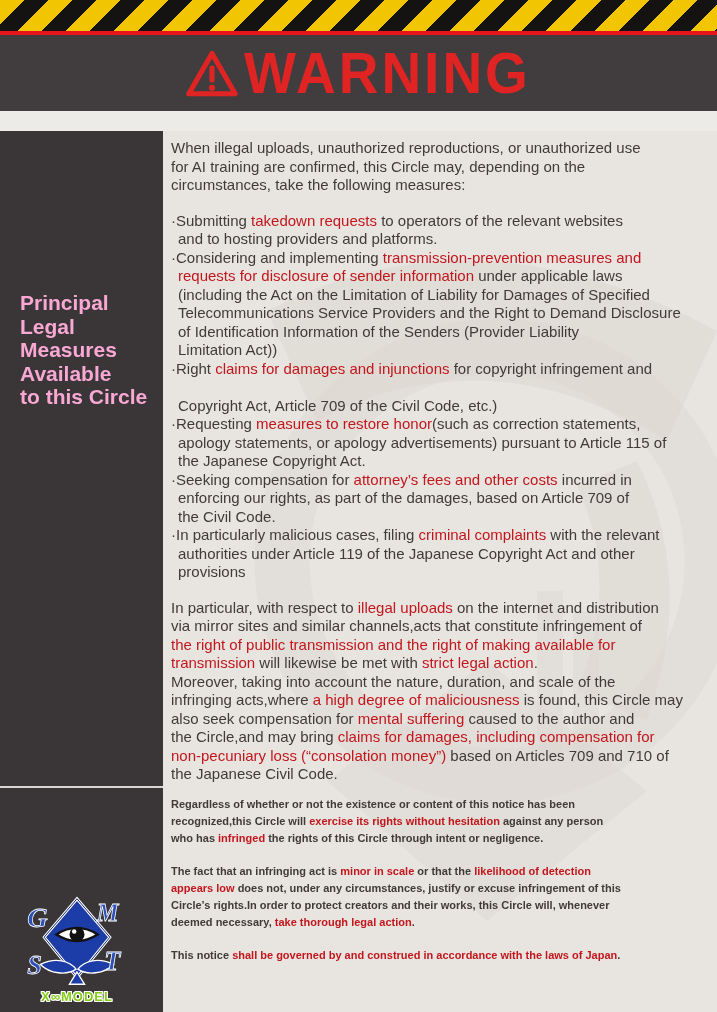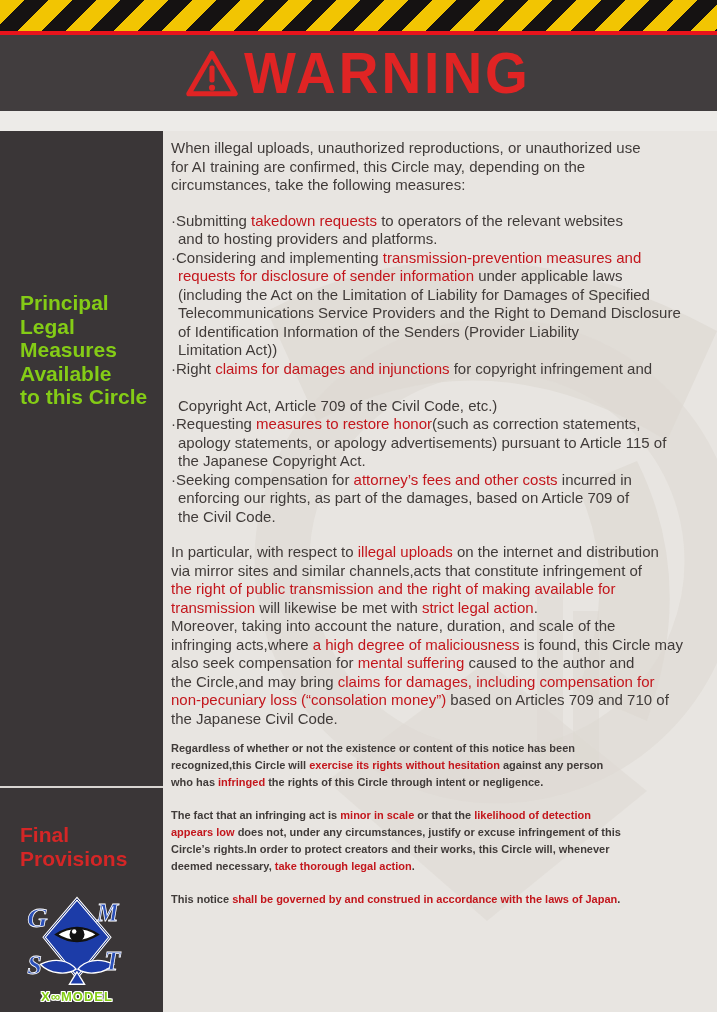--- a/index.html
+++ b/index.html
@@ -25,21 +25,21 @@
   .warn-tri{width:52px;height:48px;margin-top:2px;}
   .lightstrip{height:20px;width:100%;background:#edebe8;}
   
   .main{position:relative;display:flex;height:881px;}
   .sidebar{
     position:relative;width:163px;flex:0 0 163px;background:#3a3637;color:#fff;
   }
   .side-label{
     position:absolute;left:20px;font-weight:700;font-size:21px;line-height:1.12;
   }
-  .side-label.one{top:160px;color:#84cc16;}
+  .side-label.one{top:160px;color:#f9a8d4;}
   .side-label.two{top:692px;color:#d42626;}
   .side-divider{position:absolute;left:0;top:655px;width:100%;height:2px;background:#d8d5d2;}
   .logo-wrap{position:absolute;left:18px;bottom:8px;width:118px;text-align:center;}
   .logo-caption{
     margin-top:-2px;font-size:13px;font-weight:700;letter-spacing:1px;color:#84cc16;
     text-shadow:-1px 0 #fff,1px 0 #fff,0 -1px #fff,0 1px #fff,-1px -1px #fff,1px 1px #fff,-1px 1px #fff,1px -1px #fff;
   }
   .content{
     position:relative;flex:1;background:#e8e5e1;color:#403b39;
     padding:8px 6px 0 8px;font-size:15px;line-height:18.5px;z-index:0;
@@ -69,21 +69,20 @@
     <div class="warn-title">WARNING</div>
   </div>
 
   <div class="lightstrip"></div>
 
   <div class="main">
 
     <div class="sidebar">
       <div class="side-label one">Principal<br>Legal<br>Measures<br>Available<br>to this Circle</div>
       <div class="side-divider"></div>
-      <div class="side-label two">Final<br>Provisions</div>
 
       <div class="logo-wrap">
         <svg width="104" height="92" viewBox="0 0 110 98">
 
           <polygon points="55,4 90,45 55,88 20,45" fill="#1c3ca8" stroke="#ffffff" stroke-width="3"></polygon>
           <polygon points="55,4 90,45 55,88 20,45" fill="none" stroke="#0a1e66" stroke-width="1"></polygon>
 
           <path d="M16,74 C32,66 47,70 54,79 C44,86 26,84 16,74 Z" fill="#1c3ca8" stroke="#fff" stroke-width="1.5"></path>
           <path d="M94,74 C78,66 63,70 56,79 C66,86 84,84 94,74 Z" fill="#1c3ca8" stroke="#fff" stroke-width="1.5"></path>
           <polygon points="55,82 47,95 63,95" fill="#1c3ca8" stroke="#fff" stroke-width="1.5"></polygon>
@@ -115,20 +114,21 @@
       </svg>
 
       <div>
         <div class="para"><span>When illegal uploads, unauthorized reproductions, or unauthorized use</span><br><span>for AI training are confirmed, this Circle may, depending on the</span><br><span>circumstances, take the following measures:</span></div>
         <div class="gap"></div>
         <div class="bullet"><span>·Submitting </span><span class="red">takedown requests</span><span> to operators of the relevant websites</span><br><span>and to hosting providers and platforms.</span></div>
         <div class="bullet"><span>·Considering and implementing </span><span class="red">transmission-prevention measures and</span><br><span class="red">requests for disclosure of sender information</span><span> under applicable laws</span><br><span>(including the Act on the Limitation of Liability for Damages of Specified</span><br><span>Telecommunications Service Providers and the Right to Demand Disclosure</span><br><span>of Identification Information of the Senders (Provider Liability</span><br><span>Limitation Act))</span></div>
         <div class="bullet"><span>·Right </span><span class="red">claims for damages and injunctions</span><span> for copyright infringement and</span><br><br><span>Copyright Act, Article 709 of the Civil Code, etc.)</span></div>
         <div class="bullet"><span>·Requesting </span><span class="red">measures to restore honor</span><span>(such as correction statements,</span><br><span>apology statements, or apology advertisements) pursuant to Article 115 of</span><br><span>the Japanese Copyright Act.</span></div>
         <div class="bullet"><span>·Seeking compensation for </span><span class="red">attorney’s fees and other costs</span><span> incurred in</span><br><span>enforcing our rights, as part of the damages, based on Article 709 of</span><br><span>the Civil Code.</span></div>
+        <div class="bullet"><span>·In particularly malicious cases, filing </span><span class="red">criminal complaints</span><span> with the relevant</span><br><span>authorities under Article 119 of the Japanese Copyright Act and other</span><br><span>provisions</span></div>
         <div class="gap"></div>
         <div class="para"><span>In particular, with respect to </span><span class="red">illegal uploads</span><span> on the internet and distribution</span><br><span>via mirror sites and similar channels,acts that constitute infringement of</span><br><span class="red">the right of public transmission and the right of making available for</span><br><span class="red">transmission</span><span> will likewise be met with </span><span class="red">strict legal action</span><span>.</span><br><span>Moreover, taking into account the nature, duration, and scale of the</span><br><span>infringing acts,where </span><span class="red">a high degree of maliciousness</span><span> is found, this Circle may</span><br><span>also seek compensation for </span><span class="red">mental suffering</span><span> caused to the author and</span><br><span>the Circle,and may bring </span><span class="red">claims for damages, including compensation for</span><br><span class="red">non-pecuniary loss (“consolation money”)</span><span> based on Articles 709 and 710 of</span><br><span>the Japanese Civil Code.</span></div>
       </div>
 
       <div class="sec2">
         <p><span>Regardless of whether or not the existence or content of this notice has been</span><br><span>recognized,this Circle will </span><span class="red">exercise its rights without hesitation</span><span> against any person</span><br><span>who has </span><span class="red">infringed</span><span> the rights of this Circle through intent or negligence.</span></p>
         <p><span>The fact that an infringing act is </span><span class="red">minor in scale</span><span> or that the </span><span class="red">likelihood of detection</span><br><span class="red">appears low</span><span> does not, under any circumstances, justify or excuse infringement of this</span><br><span>Circle’s rights.In order to protect creators and their works, this Circle will, whenever</span><br><span>deemed necessary, </span><span class="red">take thorough legal action</span><span>.</span></p>
         <p><span>This notice </span><span class="red">shall be governed by and construed in accordance with the laws of Japan</span><span>.</span></p>
 
       </div>

